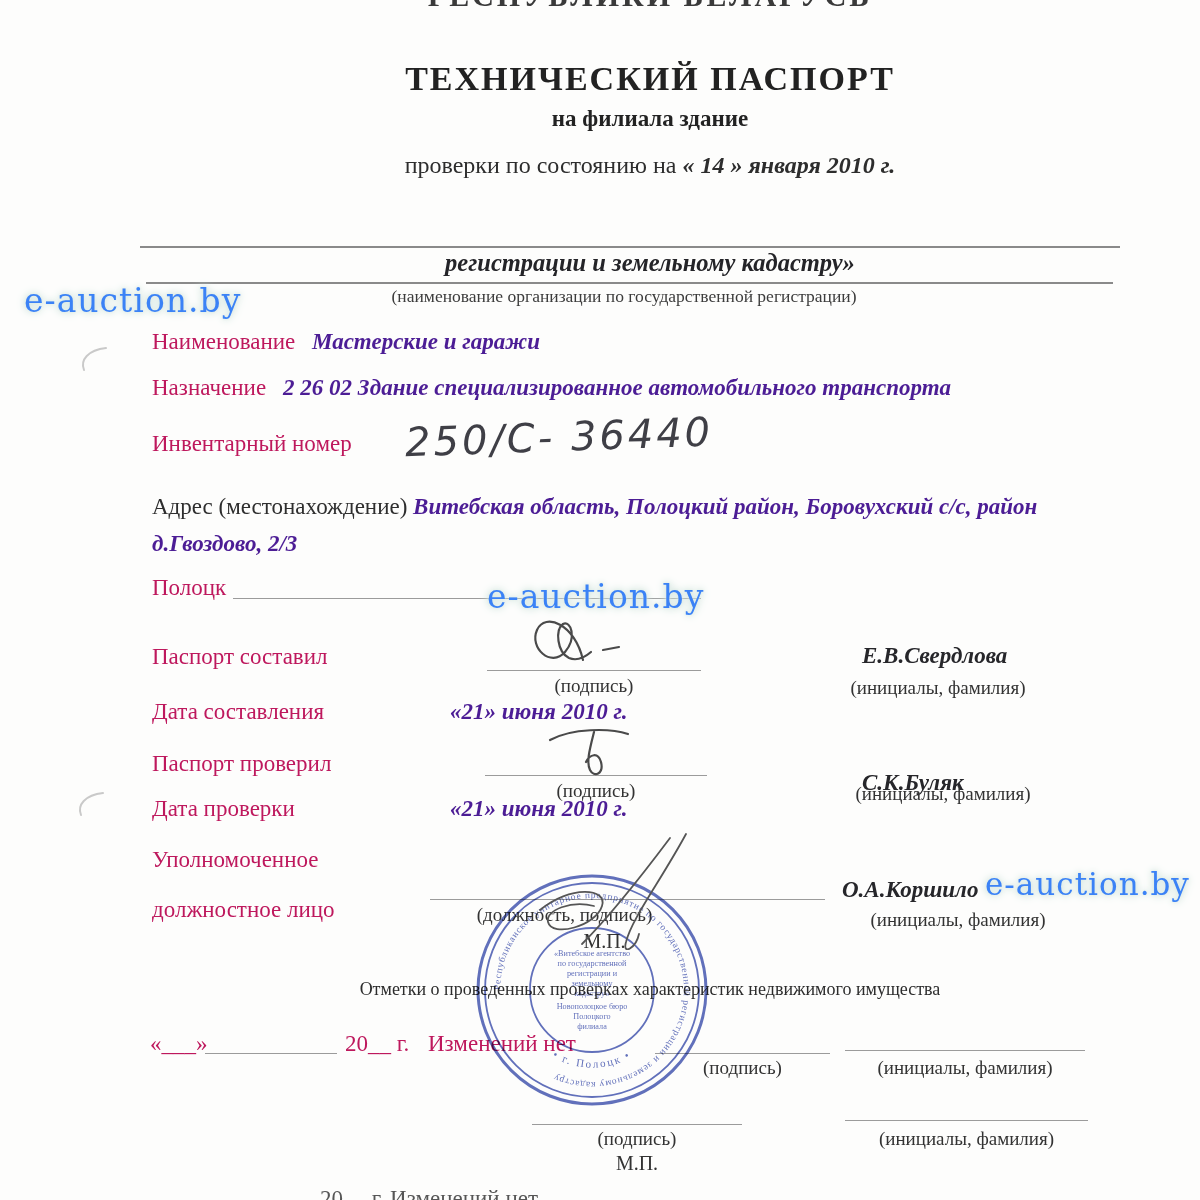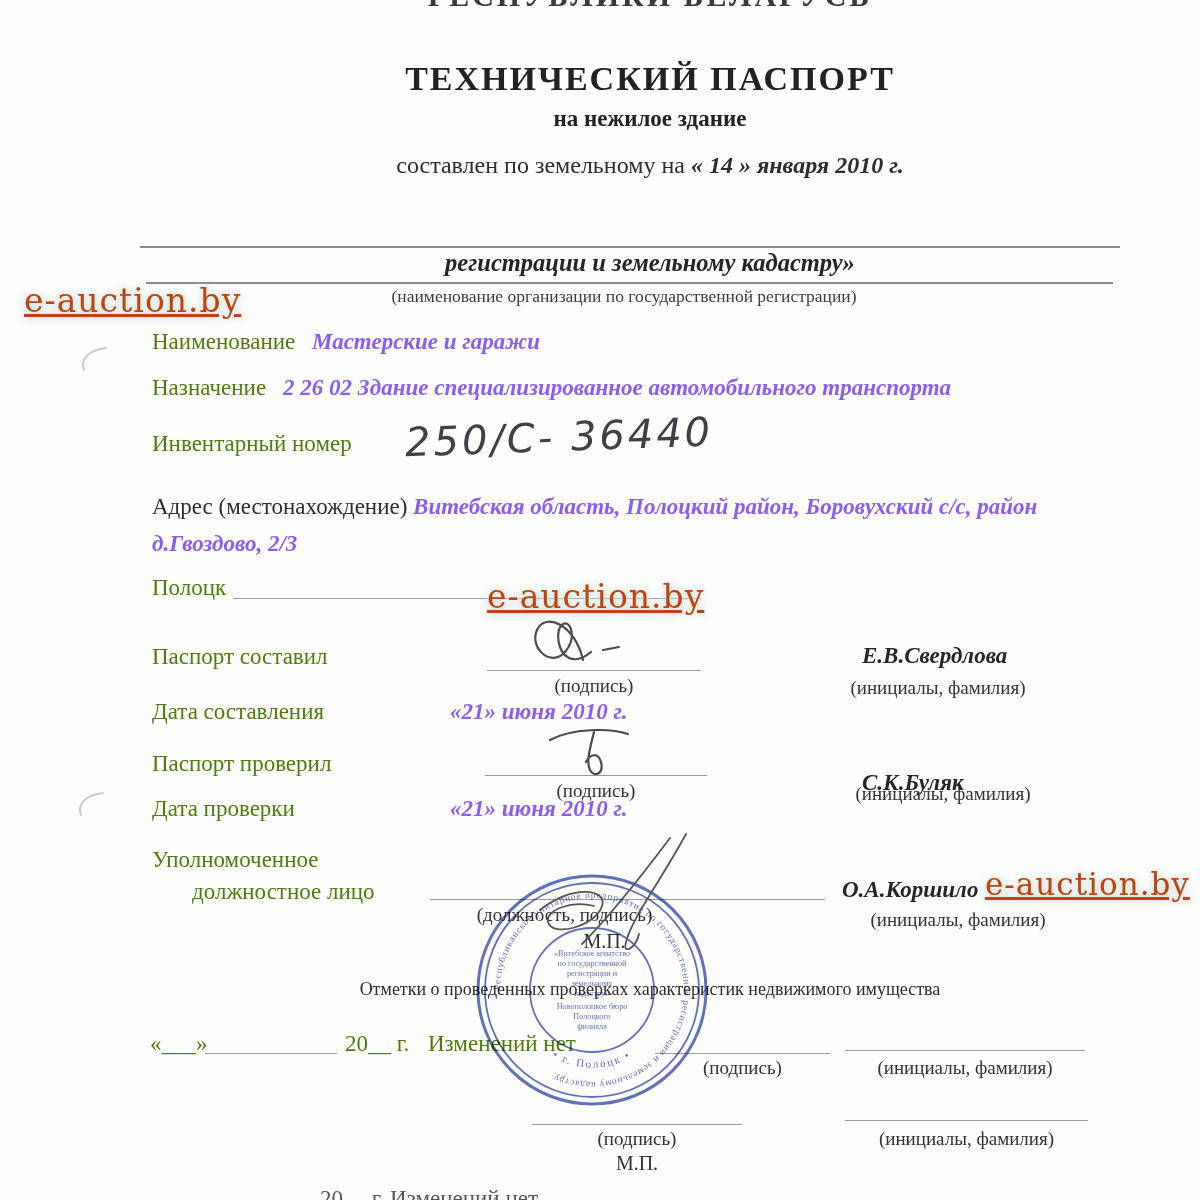--- a/index.html
+++ b/index.html
@@ -11,53 +11,52 @@
   .center-line{position:absolute;left:0;width:1200px;padding-left:100px;box-sizing:border-box;text-align:center;white-space:nowrap;}
   .clip-top{top:-21px;font-size:30px;font-weight:bold;letter-spacing:3px;color:#3a3a3a;}
   .doc-title{top:60px;font-size:34px;font-weight:bold;letter-spacing:2px;color:#222;}
   .doc-subtitle{top:106px;font-size:23px;font-weight:bold;color:#222;}
   .asof{top:152px;font-size:24px;}
   .asof .date{font-weight:bold;font-style:italic;}
   .org{font-size:24.5px;font-weight:bold;font-style:italic;color:#242428;}
   .org-cap{top:286px;font-size:17.5px;color:#3c3c3c;padding-left:48px;}
   .hr{position:absolute;border-bottom:2px solid #8a8a8a;height:0;}
   .hr-thin{position:absolute;border-bottom:1.5px solid #9b9b9b;height:0;}
-  .label{position:absolute;font-size:23px;color:#4d7c0f;white-space:nowrap;}
-  .value{font-weight:bold;font-style:italic;color:#8b5cf6;}
+  .label{position:absolute;font-size:23px;color:#be185d;white-space:nowrap;}
+  .value{font-weight:bold;font-style:italic;color:#4c1d95;}
   .cap{position:absolute;font-size:19px;color:#333;text-align:center;white-space:nowrap;}
   .name{position:absolute;font-size:23px;font-weight:bold;font-style:italic;color:#26262a;white-space:nowrap;}
   .wm{
     position:absolute;font-family:"DejaVu Serif",serif;font-size:33px;letter-spacing:1px;
-    color:#c2410c;
+    color:#3b82f6;
     text-shadow:0 0 3px #dcebe5,0 0 7px #cfe3dc,0 0 12px #cfe3dc;
     z-index:4;
-    text-decoration:underline;
   }
   .hand{
     position:absolute;font-family:"DejaVu Sans",sans-serif;font-style:italic;
     font-size:40px;letter-spacing:3px;color:#3f3f46;transform:rotate(-2deg);
   }
   .addr{position:absolute;font-size:23px;line-height:1.6;color:#2e2e2e;}
   .sig{position:absolute;z-index:5;}
   .stamp{position:absolute;z-index:3;mix-blend-mode:multiply;opacity:.82;}
   .artifact{position:absolute;opacity:.55;}
   .clip-bottom{position:absolute;font-size:23px;color:#3a3a3a;opacity:.85;white-space:nowrap;}
 </style>
 </head>
 <body>
 
 <div class="page">
 
   <div class="center-line clip-top">РЕСПУБЛИКИ БЕЛАРУСЬ</div>
 
   <div class="center-line doc-title">ТЕХНИЧЕСКИЙ ПАСПОРТ</div>
-  <div class="center-line doc-subtitle">на нежилое здание</div>
+  <div class="center-line doc-subtitle">на филиала здание</div>
 
   <div class="center-line asof">
-    <span>составлен по земельному на </span><span class="date">« 14 »  января  2010 г.</span>
+    <span>проверки по состоянию на </span><span class="date">« 14 »  января  2010 г.</span>
   </div>
 
   <div class="hr" style="left:140px;width:980px;top:246px;"></div>
   <div class="center-line org" style="top:249px;">регистрации и земельному кадастру»</div>
   <div class="hr" style="left:146px;width:967px;top:282px;"></div>
   <div class="center-line org-cap">(наименование организации по государственной регистрации)</div>
 
   <div class="wm" style="left:24px;top:281px;">e-auction.by</div>
 
   <div class="label" style="left:152px;top:329px;">Наименование</div>
@@ -96,21 +95,21 @@
     <path d="M54,12 C50,28 46,42 50,50 C54,58 64,54 61,42 C58,32 50,34 46,42" fill="none" stroke="#4a4a4a" stroke-width="2.2" stroke-linecap="round"></path>
   </svg>
   <div class="hr-thin" style="left:485px;width:222px;top:775px;"></div>
   <div class="cap" style="left:485px;width:222px;top:780px;">(подпись)</div>
   <div class="name" style="left:862px;top:770px;">С.К.Буляк</div>
   <div class="cap" style="left:833px;width:220px;top:783px;">(инициалы, фамилия)</div>
   <div class="label" style="left:152px;top:796px;">Дата проверки</div>
   <div class="label value" style="left:450px;top:796px;">«21»  июня  2010 г.</div>
 
   <div class="label" style="left:152px;top:847px;">Уполномоченное</div>
-  <div class="label" style="left:152px;top:879px;margin-left:40px;">должностное лицо</div>
+  <div class="label" style="left:152px;top:897px;">должностное лицо</div>
   <svg class="sig" style="left:520px;top:830px;" width="200" height="120" viewBox="0 0 200 120">
     <path d="M150,8 C120,48 84,92 62,114" fill="none" stroke="#555" stroke-width="1.8" stroke-linecap="round"></path>
     <path d="M166,4 C140,52 112,88 106,112 C102,126 116,118 119,104" fill="none" stroke="#555" stroke-width="1.8" stroke-linecap="round"></path>
     <path d="M20,80 C50,55 88,58 82,76 C76,96 32,108 28,92 C25,80 52,70 74,76" fill="none" stroke="#555" stroke-width="1.8" stroke-linecap="round"></path>
   </svg>
   <div class="hr-thin" style="left:430px;width:395px;top:899px;"></div>
   <div class="cap" style="left:452px;width:225px;top:904px;">(должность, подпись)</div>
   <div class="cap" style="left:492px;width:225px;top:930px;font-size:20px;">М.П.</div>
   <div class="name" style="left:842px;top:877px;">О.А.Коршило</div>
   <div class="cap" style="left:848px;width:220px;top:909px;">(инициалы, фамилия)</div>

